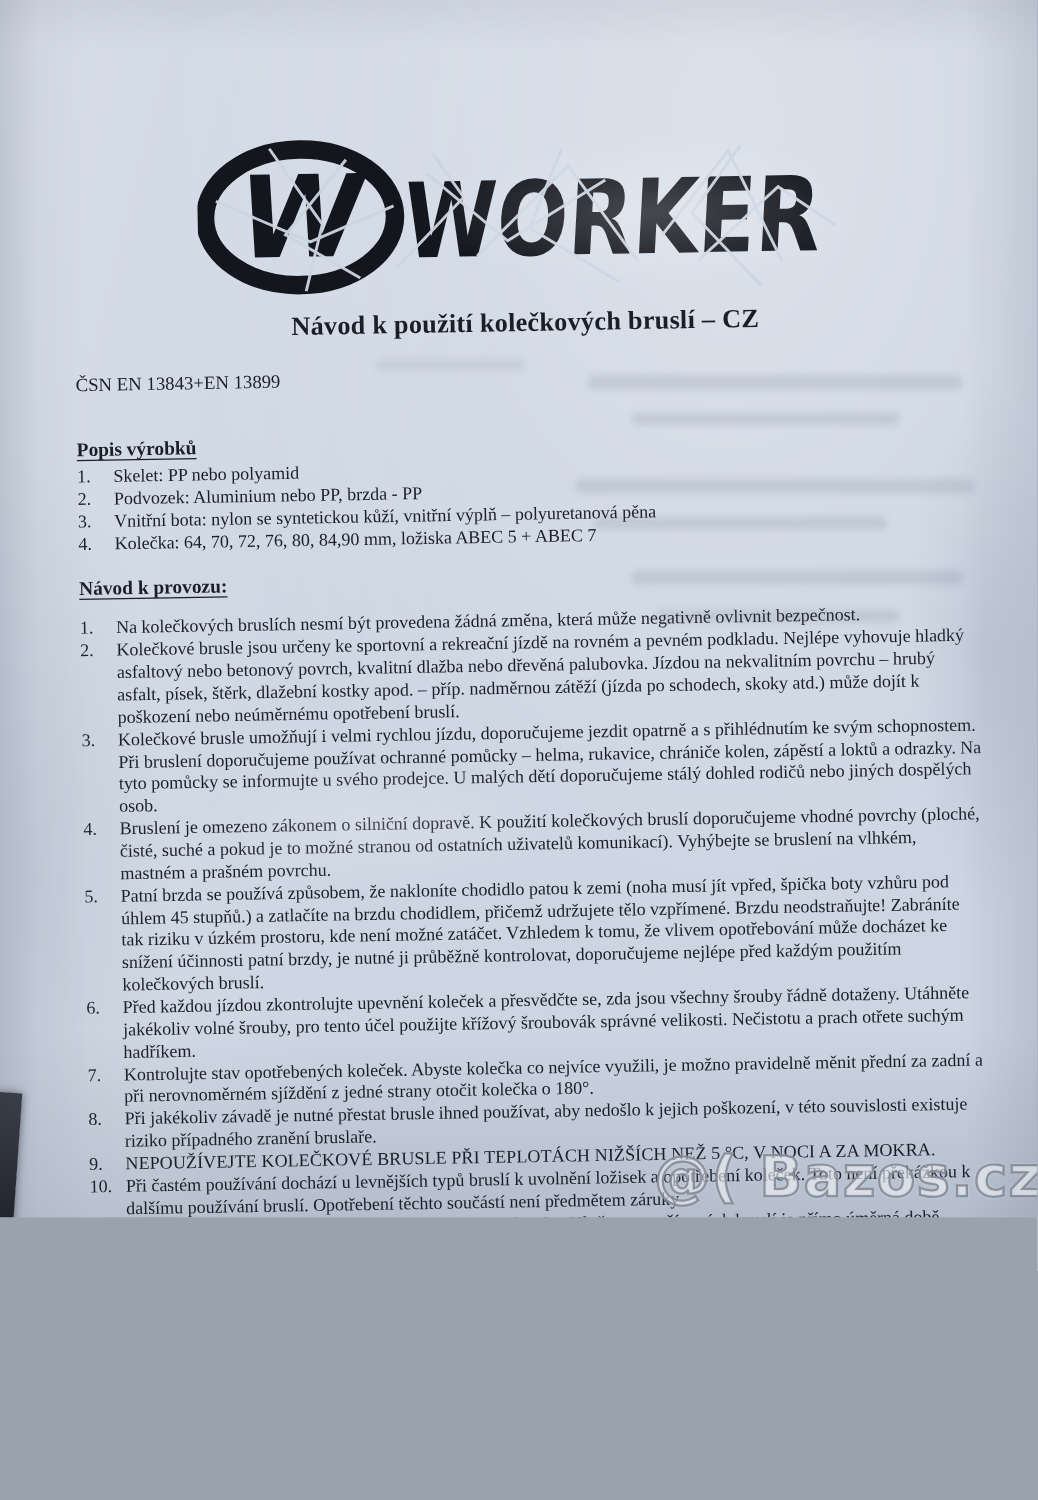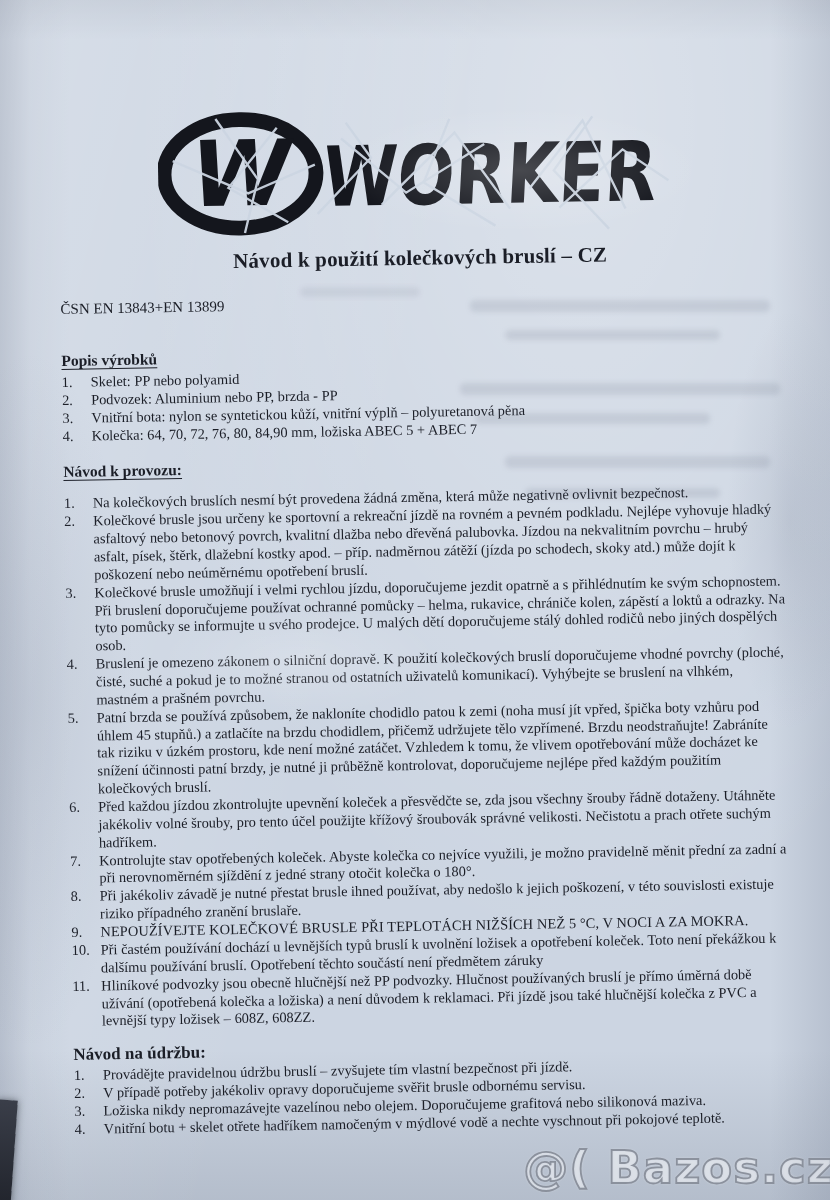--- a/index.html
+++ b/index.html
@@ -1,18 +1,18 @@
 <!DOCTYPE html>
 <html><head>
 <meta charset="utf-8">
 <style>
   html,body{margin:0;padding:0;background:#9aa2ae;}
   .photo{
     position:relative;
-    width:830px;height:1200px;
+    width:830px;height:974px;
     overflow:hidden;
     background:
       radial-gradient(ellipse at 70% 10%, rgba(255,255,255,0.30), rgba(255,255,255,0) 55%),
       linear-gradient(104deg, rgba(255,255,255,0.22) 0%, rgba(255,255,255,0) 45%),
       linear-gradient(to right, rgba(104,114,136,0.30) 0px, rgba(104,114,136,0.08) 30px, rgba(0,0,0,0) 70px),
       linear-gradient(to left, rgba(104,114,136,0.20) 0px, rgba(0,0,0,0) 60px),
       linear-gradient(to top, rgba(96,106,124,0.22) 0px, rgba(0,0,0,0) 150px),
       linear-gradient(to bottom, rgba(150,158,172,0.25) 0px, rgba(0,0,0,0) 40px),
       #ccd5e2;
     font-family:"Liberation Serif","DejaVu Serif",serif;

